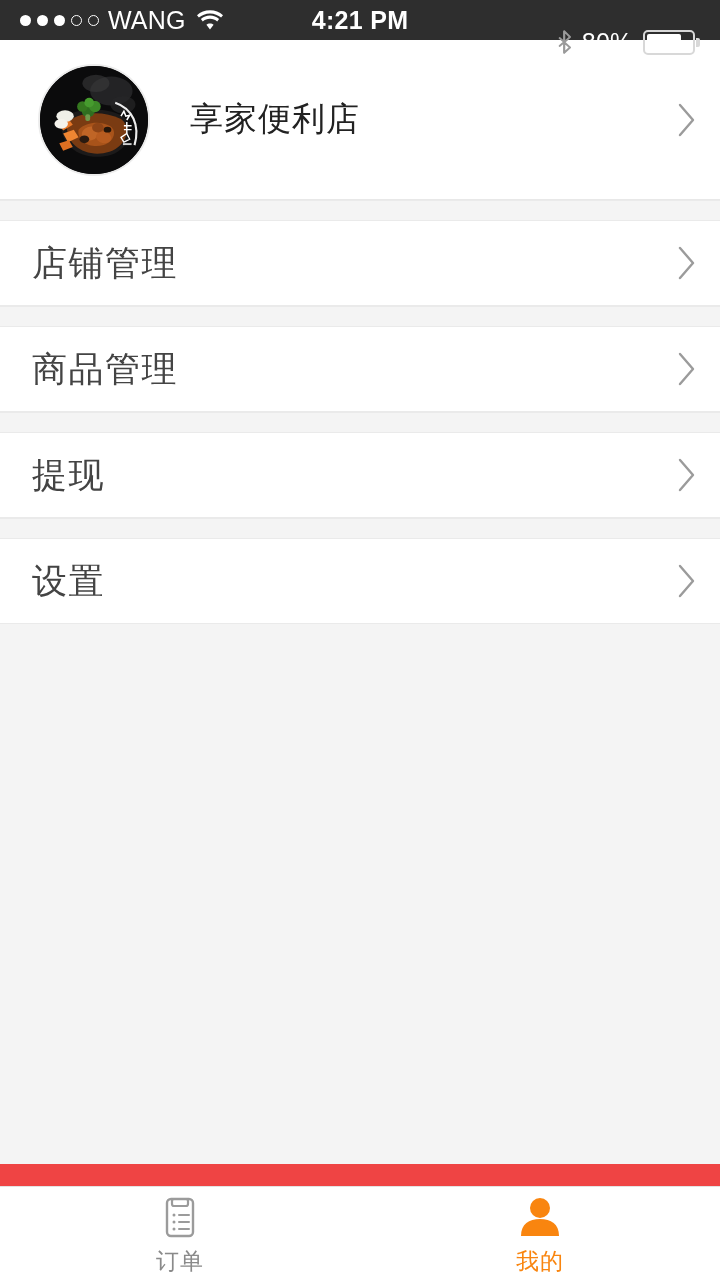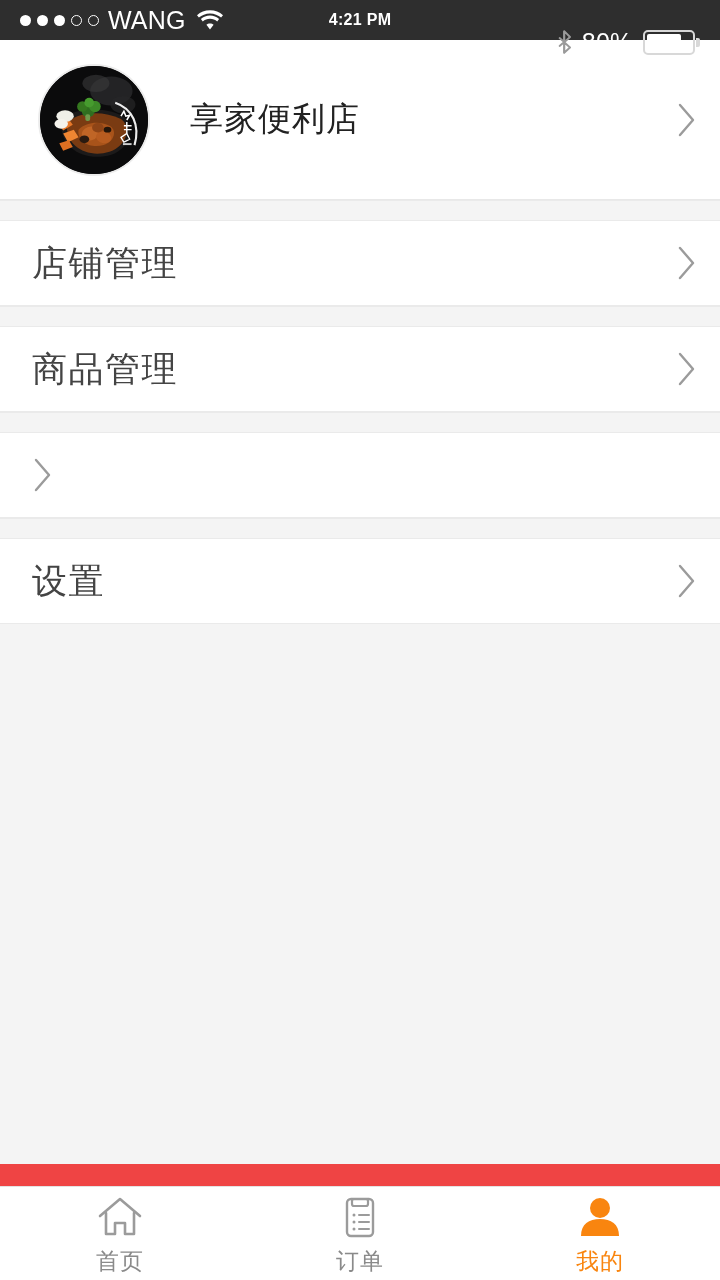--- a/index.html
+++ b/index.html
@@ -31,21 +31,21 @@
   .dot { width:11px; height:11px; border-radius:50%; }
   .dot.filled { background:#ffffff; }
   .dot.hollow { background:transparent; border:1.6px solid #ffffff; }
   .carrier { font-size:25px; letter-spacing:.2px; line-height:1; margin-right:10px; }
   .wifi { width:28px; height:22px; display:block; }
   .sb-center {
     position:absolute; left:0; right:0; top:0; bottom:0;
     display:flex; align-items:center; justify-content:center;
     pointer-events:none;
   }
-  .clock { font-size:16px; font-weight:600; letter-spacing:.3px; }
+  .clock { font-size:25px; font-weight:600; letter-spacing:.3px; }
   .sb-right {
     margin-left:auto; display:flex; align-items:center; gap:10px;margin-top:44px;
   }
   .bt { width:14px; height:24px; display:block; }
   .batt-pct { font-size:25px; letter-spacing:.2px; }
   .battery { display:flex; align-items:center; }
   .batt-body {
     width:52px; height:25px;
     border:2px solid #d8d8d8; border-radius:5px;
     padding:2.5px; display:flex; align-items:stretch;
@@ -227,20 +227,21 @@
       <span class="menu-label">商品管理</span>
       <span class="chev">
         <svg viewBox="0 0 22 36">
             <path d="M4 3 L17 18 L4 33" fill="none" stroke="#9b9b9b" stroke-width="2.4" stroke-linecap="round" stroke-linejoin="round"></path>
           </svg>
       </span>
     </div>
 
     <div class="gap"></div>
     <div class="menu-row row-bottom-border">
+      <span class="menu-label">提现</span>
       <span class="chev">
         <svg viewBox="0 0 22 36">
             <path d="M4 3 L17 18 L4 33" fill="none" stroke="#9b9b9b" stroke-width="2.4" stroke-linecap="round" stroke-linejoin="round"></path>
           </svg>
       </span>
     </div>
 
     <div class="gap"></div>
     <div class="menu-row row-bottom-border">
       <span class="menu-label">设置</span>
@@ -249,29 +250,20 @@
             <path d="M4 3 L17 18 L4 33" fill="none" stroke="#9b9b9b" stroke-width="2.4" stroke-linecap="round" stroke-linejoin="round"></path>
           </svg>
       </span>
     </div>
 
     <div class="filler" style="height:540px"></div>
   </div>
 
   <div class="tabbar">
 
-    <div class="tab">
-      <span class="tab-icon">
-        <svg viewBox="0 0 48 46">
-          <path d="M4 22 L24 5 L44 22" fill="none" stroke="#9b9b9b" stroke-width="2.6" stroke-linecap="round" stroke-linejoin="round"></path>
-          <path d="M10 19 V40 H19 V29 H29 V40 H38 V19" fill="none" stroke="#9b9b9b" stroke-width="2.6" stroke-linecap="round" stroke-linejoin="round"></path>
-        </svg>
-      </span>
-      <span class="tab-label">首页</span>
-    </div>
 
     <div class="tab">
       <span class="tab-icon">
         <svg viewBox="0 0 48 46">
           <rect x="11" y="5" width="26" height="37" rx="4" fill="none" stroke="#9b9b9b" stroke-width="2.4"></rect>
           <path d="M18 5 h12 a2 2 0 0 1 2 2 v3 a2 2 0 0 1 -2 2 h-12 a2 2 0 0 1 -2 -2 v-3 a2 2 0 0 1 2 -2z" fill="none" stroke="#9b9b9b" stroke-width="2.2"></path>
           <circle cx="18" cy="21" r="1.5" fill="#9b9b9b"></circle>
           <circle cx="18" cy="28" r="1.5" fill="#9b9b9b"></circle>
           <circle cx="18" cy="35" r="1.5" fill="#9b9b9b"></circle>
           <path d="M23 21 h10 M23 28 h10 M23 35 h10" fill="none" stroke="#9b9b9b" stroke-width="2" stroke-linecap="round"></path>

